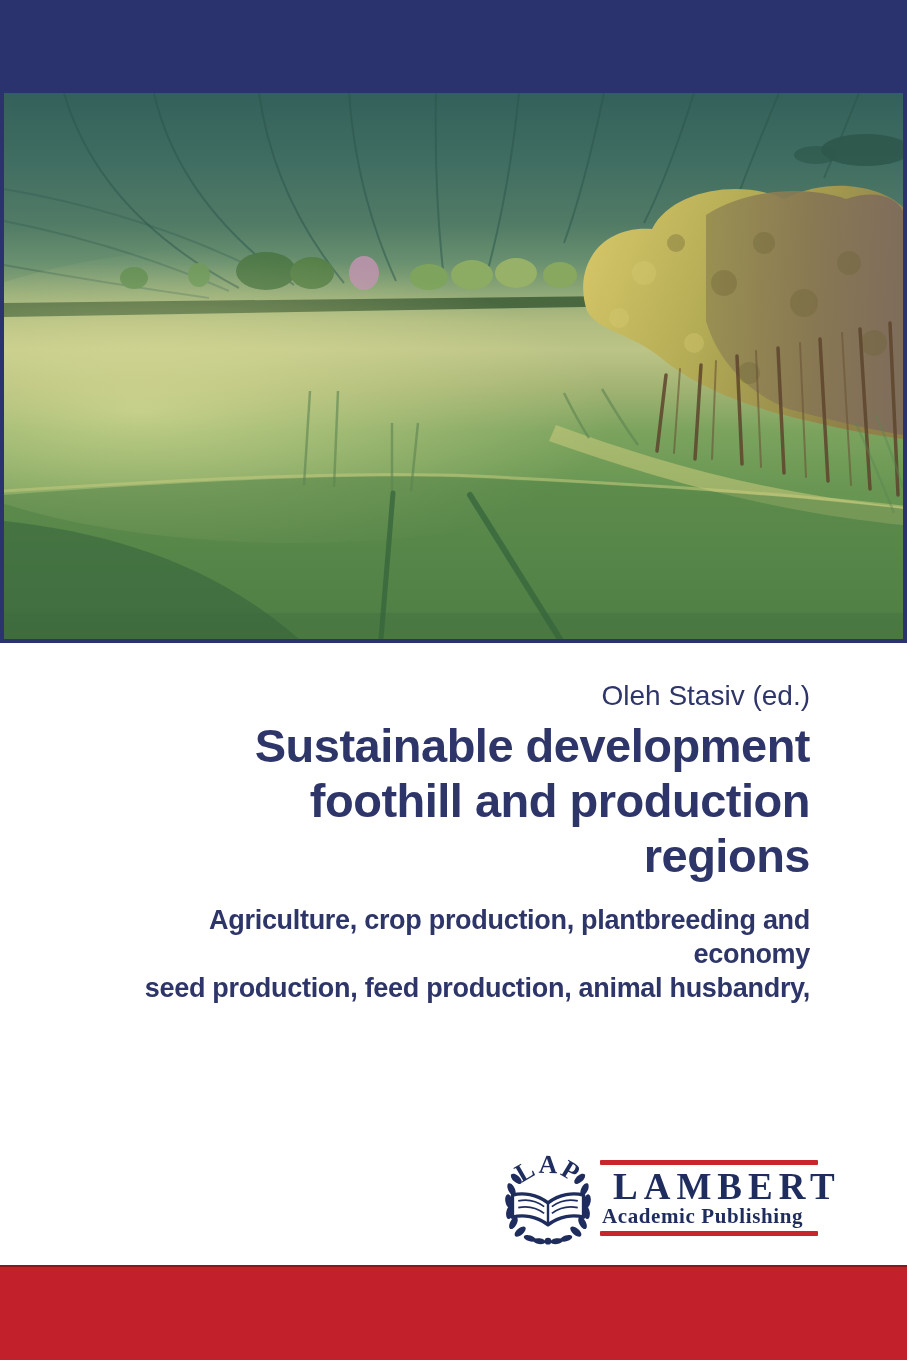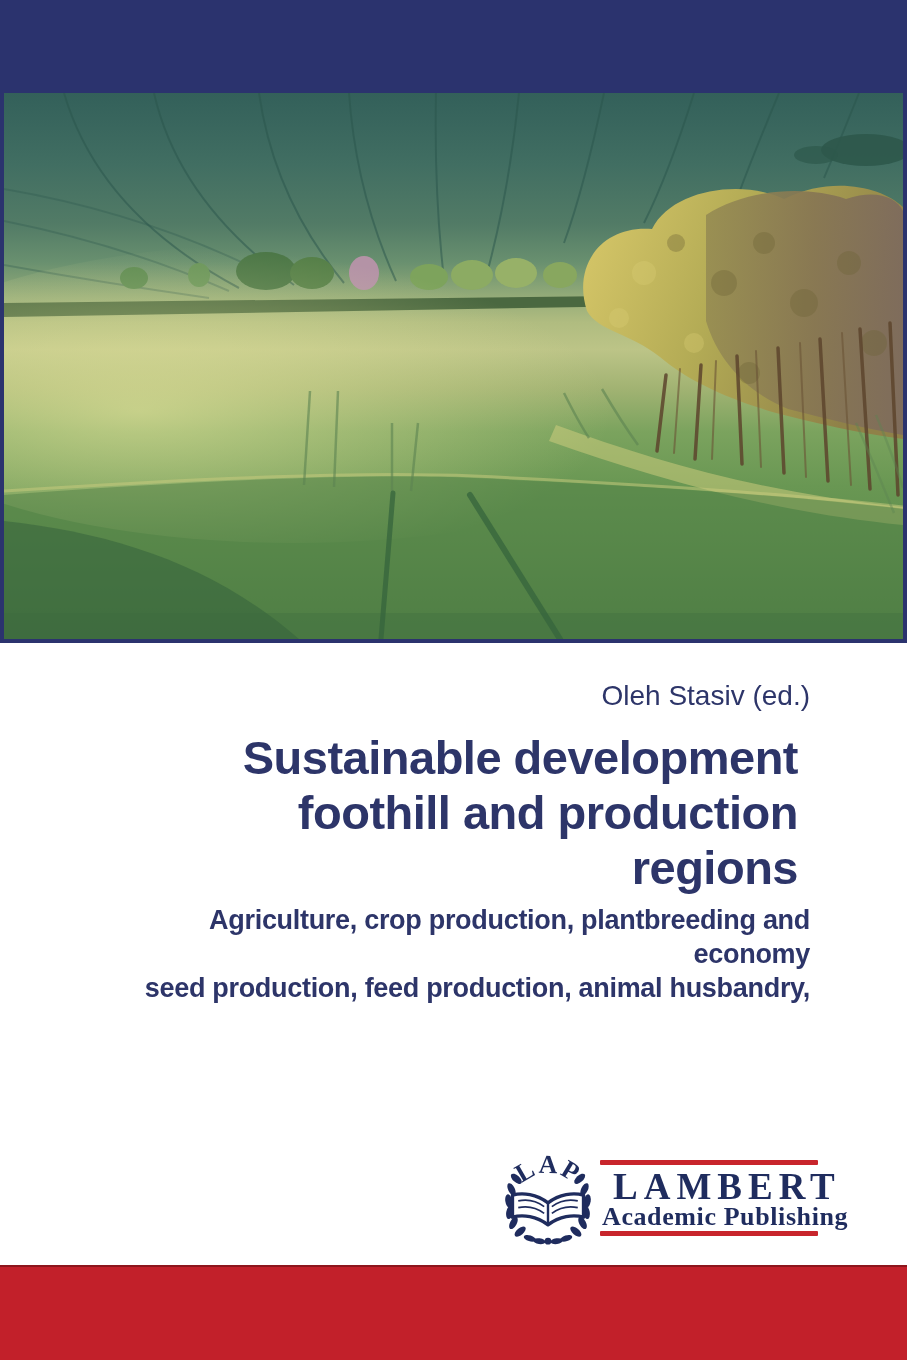--- a/index.html
+++ b/index.html
@@ -18,21 +18,21 @@
   }
   .photo-frame svg{display:block;width:100%;height:100%;}
   
   .author{
     position:absolute;top:666px;right:97px;
     font-size:28px;line-height:32px;color:#2d3569;font-weight:400;
     white-space:nowrap;
     margin-top:14px;
   }
   .title{
-    position:absolute;top:718px;right:97px;margin:12px;
+    position:absolute;top:718px;right:97px;margin:0;
     text-align:right;color:#2d3569;font-weight:700;
     font-size:47px;line-height:55px;letter-spacing:-0.5px;
   }
   .title .line{white-space:nowrap;}
   .subtitle{
     position:absolute;top:903px;right:97px;
     text-align:right;color:#2d3569;font-weight:700;
     font-size:27px;line-height:34px;letter-spacing:-0.3px;
   }
   .subtitle .line{white-space:nowrap;}
@@ -44,21 +44,21 @@
   .emblem{width:100px;height:96px;margin-right:2px;flex:0 0 auto;}
   .wordmark{width:218px;display:flex;flex-direction:column;}
   .rule{height:5px;background:#c8252c;border-radius:1px;}
   .lambert{
     font-family:"Liberation Serif",serif;font-weight:700;color:#1f2c5e;
     font-size:37px;line-height:38px;letter-spacing:6px;margin:3px 0 0 13px;
     white-space:nowrap;
   }
   .tagline{
     font-family:"Liberation Serif",serif;font-weight:700;color:#1f2c5e;
-    font-size:26px;line-height:21px;letter-spacing:0.6px;margin:0 0 4px 2px;
+    font-size:21px;line-height:21px;letter-spacing:0.6px;margin:0 0 4px 2px;
     white-space:nowrap;
   }
   
   .bottom-bar{
     position:absolute;left:0;top:1265px;width:907px;height:95px;
     background:#c2202a;border-top:2px solid #8d161d;box-sizing:border-box;
   }
 </style>
 </head>
 <body>

